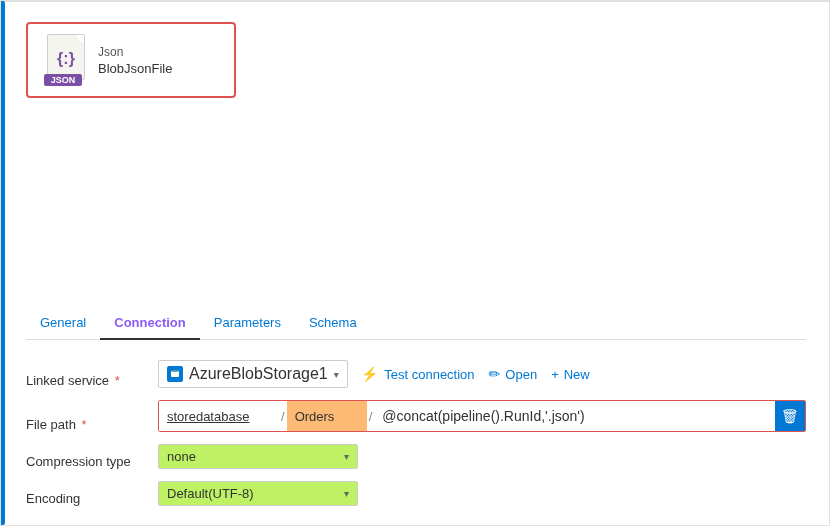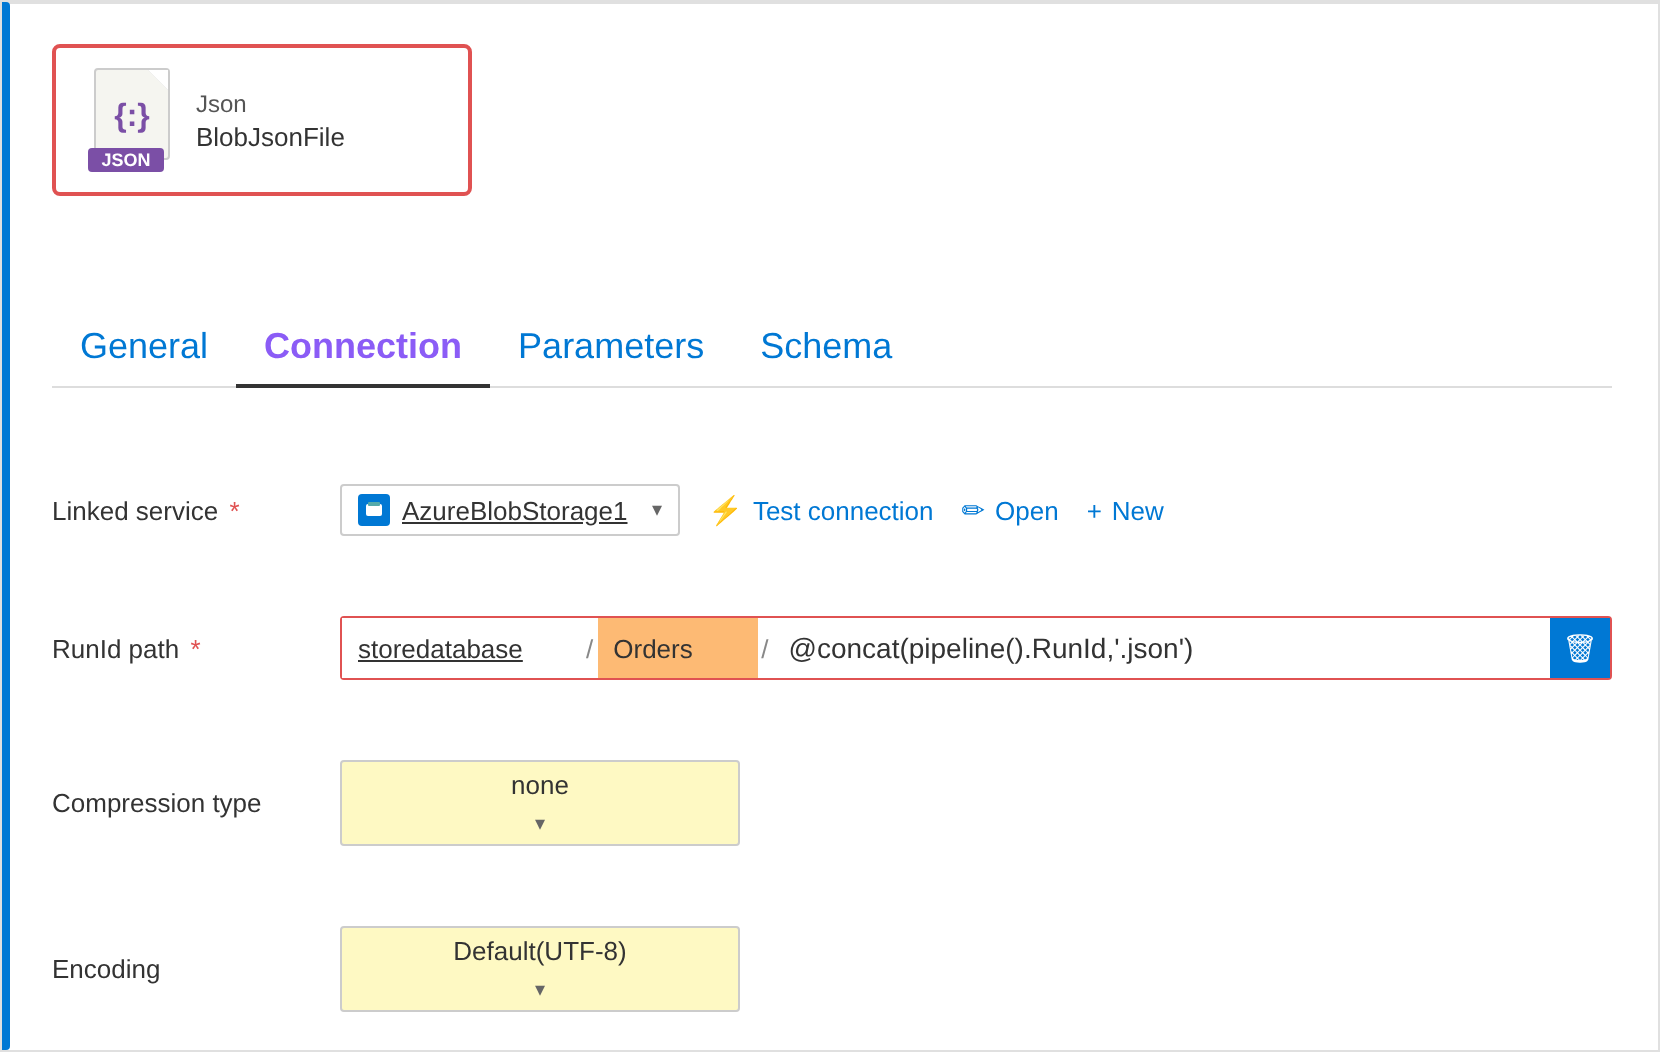--- a/index.html
+++ b/index.html
@@ -134,21 +134,21 @@
     
     .tabs-bar {
       display: flex;
       border-bottom: 1px solid #ddd;
       margin-bottom: 16px;
       gap: 0;
     }
 
     .tab {
       padding: 8px 14px;
-      font-size: 18px;
+      font-size: 13px;
       color: #0078d4;
       cursor: pointer;
       border-bottom: 2px solid transparent;
       margin-bottom: -1px;
       text-align: right;
     }
 
     .tab.active {
       color: #8b5cf6;
       font-weight: 600;
@@ -158,23 +158,22 @@
     
     .form-section {
       display: flex;
       flex-direction: column;
       gap: 12px;
       padding: 4px 0;
     }
 
     .form-row {
       display: flex;
-      align-items: center;
-      gap: 24px;
-      margin-top: 28px;
+      align-items: flex-end;
+      gap: 12px;
     }
 
     .form-label {
       width: 120px;
       font-size: 13px;
       color: #333;
       flex-shrink: 0;
     }
 
     .required-star {
@@ -215,22 +214,21 @@
       flex-shrink: 0;
     }
 
     .dropdown-select .storage-icon svg {
       width: 10px;
       height: 10px;
     }
 
     .dropdown-label {
       flex: 1;
-      font-size: 13px;
-      text-decoration: underline;
+      font-size: 16px;
     }
 
     .chevron-down {
       font-size: 10px;
       color: #666;
     }
 
     .action-link {
       display: flex;
       align-items: center;
@@ -327,27 +325,26 @@
       flex-shrink: 0;
     }
 
     
     .simple-dropdown {
       display: flex;
       align-items: center;
       border: 1px solid #ccc;
       border-radius: 2px;
       padding: 4px 8px;
-      background: #fef9c3;
+      background: #bef264;
       min-width: 200px;
       cursor: pointer;
       gap: 6px;
       font-size: 13px;
       color: #333;
-      flex-direction: column;
     }
 
     .simple-dropdown-label {
       flex: 1;
     }
 
     .vertical-bar {
       width: 4px;
       background: #0078d4;
       position: absolute;
@@ -424,21 +421,21 @@
           </div>
           <div class="action-link-new">
             <span class="icon-sym">+</span>
             <span>New</span>
           </div>
         </div>
       </div>
 
       <div class="form-row">
         <span class="form-label">
-          <span>RunId path</span><span class="required-star"> *</span>
+          <span>File path</span><span class="required-star"> *</span>
         </span>
         <div class="file-path-controls">
           <input type="text" class="file-path-segment" value="storedatabase" style="">
           <span class="path-separator">/</span>
           <input type="text" class="file-path-segment-mid" value="Orders" style="">
           <span class="path-separator">/</span>
           <input type="text" class="file-path-segment-expr" value="@concat(pipeline().RunId,'.json')" style="">
           <button class="file-path-delete-btn">
             <span>🗑</span>
           </button>

